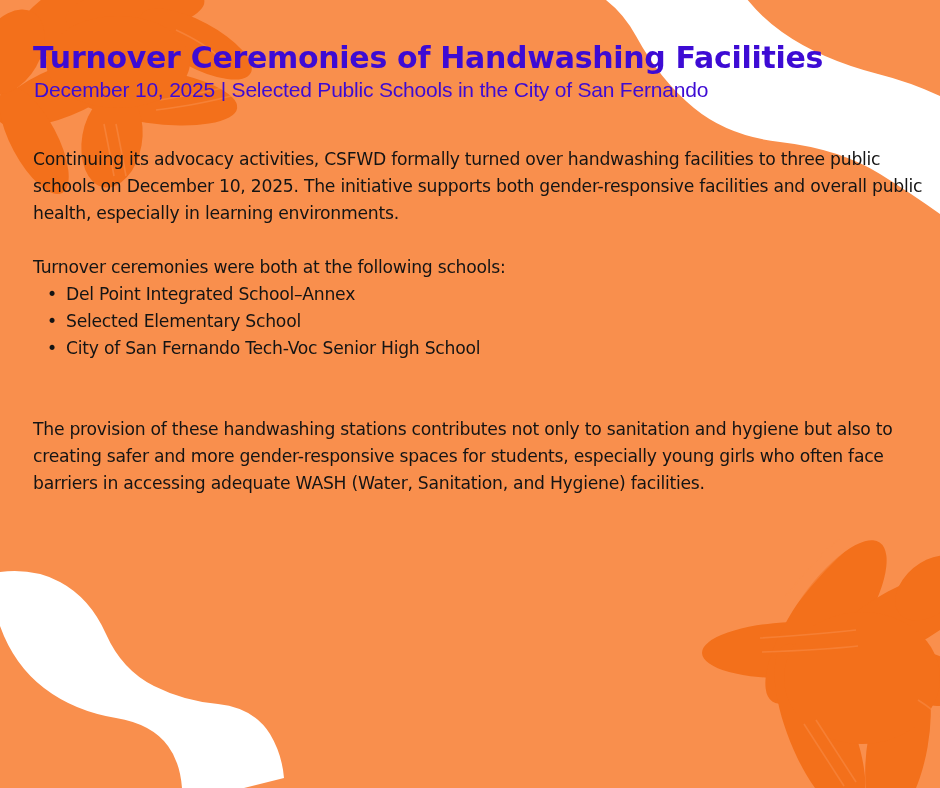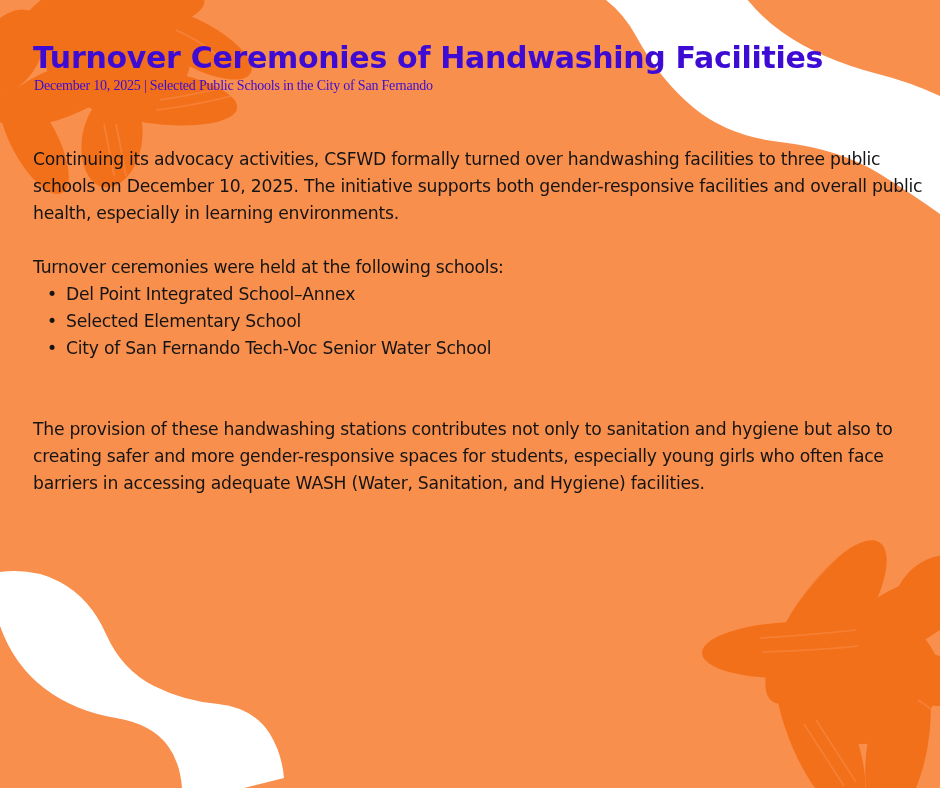--- a/index.html
+++ b/index.html
@@ -59,22 +59,22 @@
     font-size: 30px;
     font-weight: bold;
     letter-spacing: -0.3px;
     color: #3d0bd4;
     line-height: 1.08;
     white-space: nowrap;
   }
 
   .subtitle {
     margin: 4px 0 0 1px;
-    font-family: Liberation Serif, serif;
-    font-size: 14px;
+    font-family: Liberation Sans, sans-serif;
+    font-size: 21px;
     font-weight: 400;
     letter-spacing: -0.2px;
     color: #3d0bd4;
     line-height: 1.15;
     white-space: nowrap;
   }
 
   .body-block {
     position: absolute;
     left: 33px;
@@ -203,34 +203,34 @@
       <h1 class="title">Turnover Ceremonies of Handwashing Facilities</h1>
       <div class="subtitle">December 10, 2025 | Selected Public Schools in the City of San Fernando</div>
     </div>
 
     <div class="body-block">
 
       <p class="para">Continuing its advocacy activities, CSFWD formally turned over handwashing facilities to three public schools on December 10, 2025. The initiative supports both gender-responsive facilities and overall public health, especially in learning environments.</p>
 
       <div class="gap"></div>
 
-      <p class="para">Turnover ceremonies were held at the following schools:</p>
+      <p class="para">Turnover ceremonies were both at the following schools:</p>
 
       <ul class="bullet-list">
         <li>
           <span class="dot">•</span>
           <span>Del Point Integrated School–Annex</span>
         </li>
         <li>
           <span class="dot">•</span>
           <span>Selected Elementary School</span>
         </li>
         <li>
           <span class="dot">•</span>
-          <span>City of San Fernando Tech-Voc Senior Water School</span>
+          <span>City of San Fernando Tech-Voc Senior High School</span>
         </li>
       </ul>
 
       <div class="gap"></div>
 
 
       <div class="gap"></div>
 
       <p class="para">The provision of these handwashing stations contributes not only to sanitation and hygiene but also to creating safer and more gender-responsive spaces for students, especially young girls who often face barriers in accessing adequate WASH (Water, Sanitation, and Hygiene) facilities.</p>
 

